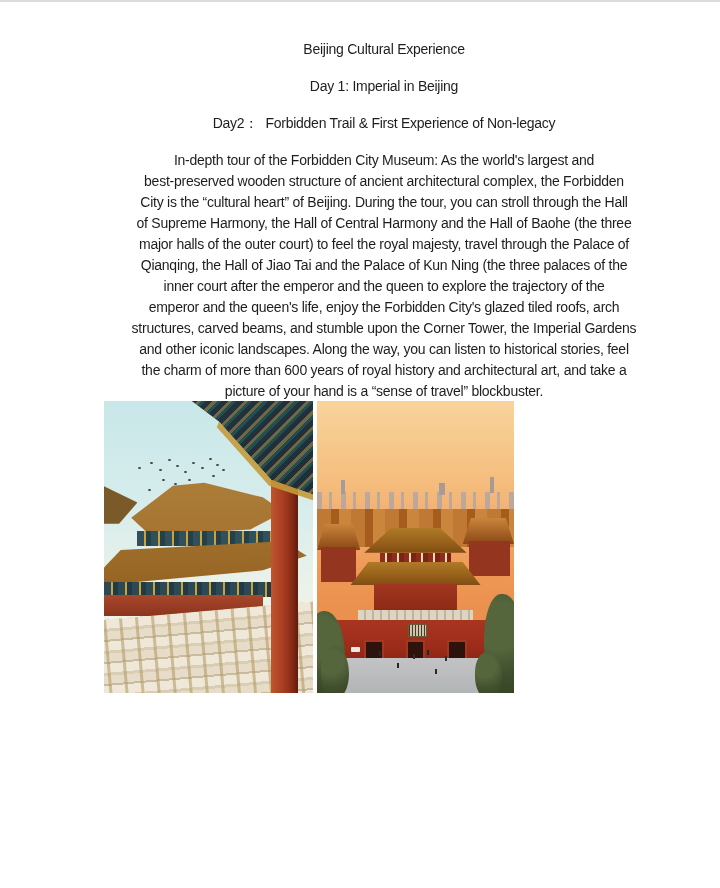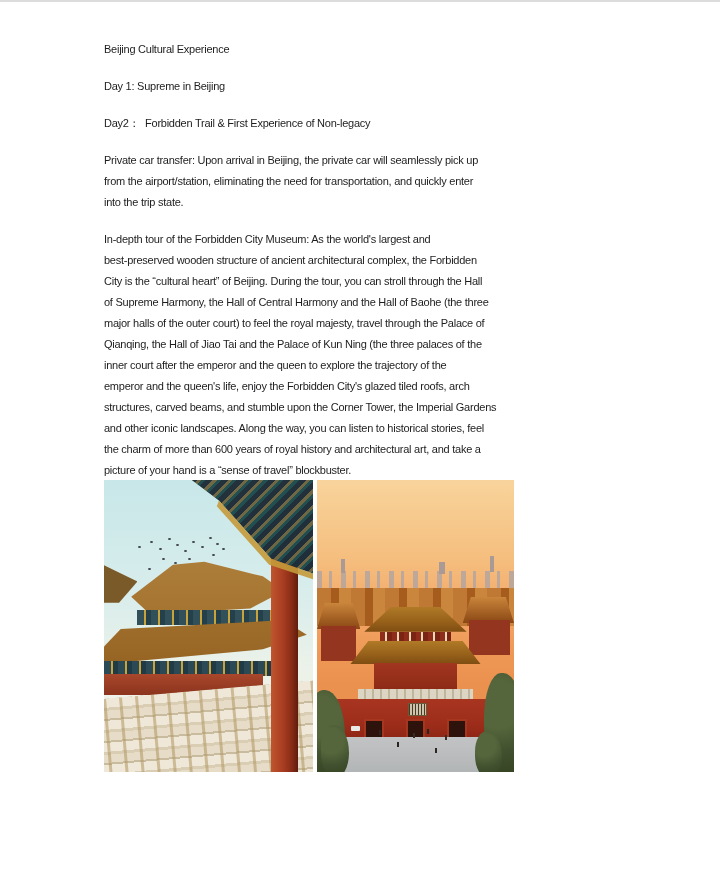--- a/index.html
+++ b/index.html
@@ -1,20 +1,20 @@
 <!DOCTYPE html>
 <html><head>
 <meta charset="utf-8">
 <style>
   html,body{margin:0;padding:0;background:#ffffff;}
   body{width:720px;height:888px;position:relative;overflow:hidden;
        font-family:"Liberation Sans",sans-serif;}
   .top-edge{position:absolute;top:0;left:0;width:720px;height:2px;background:#dcdcdc;}
   .doc{position:absolute;left:104px;top:39px;width:560px;color:#1d1d1f;
-       font-size:11px;line-height:21px;letter-spacing:-0.25px;}
+       font-size:14px;line-height:21px;letter-spacing:-0.25px;text-align:center;}
   .doc p{margin:0 0 16px 0;white-space:pre-wrap;}
   .photo-row{display:flex;gap:4px;margin-top:-17px;}
   .photo{position:relative;overflow:hidden;height:292px;flex:none;}
   .photo *{position:absolute;}
   .photo-left{width:209px;background:linear-gradient(180deg,#c8e7e9 0%,#d8edec 38%,#ecf2e9 65%,#f6f1e6 100%);}
   .photo-right{width:197px;background:linear-gradient(180deg,#f8d49c 0%,#f5bd7d 28%,#f2a768 45%,#ee9754 60%,#eb9150 70%);}
 
   
   .birds{left:0;top:0;width:3px;height:2px;background:transparent;border-radius:50%;
     box-shadow:34px 66px #3c4146,46px 61px #3c4146,55px 68px #3c4146,64px 58px #3c4146,
@@ -98,25 +98,22 @@
   .tree.t-right{left:85%;top:66%;width:20%;height:36%;}
   .tree.t-right2{left:80%;top:86%;width:14%;height:16%;}
 </style>
 </head>
 <body>
 
 <div class="top-edge"></div>
 
 <div class="doc">
   <p>Beijing Cultural Experience</p>
-  <p>Day 1: Supreme in Beijing</p>
+  <p>Day 1: Imperial in Beijing</p>
   <p>Day2：  Forbidden Trail &amp; First Experience of Non-legacy</p>
-  <p>Private car transfer: Upon arrival in Beijing, the private car will seamlessly pick up
-from the airport/station, eliminating the need for transportation, and quickly enter
-into the trip state.</p>
   <p>In-depth tour of the Forbidden City Museum: As the world's largest and
 best-preserved wooden structure of ancient architectural complex, the Forbidden
 City is the “cultural heart” of Beijing. During the tour, you can stroll through the Hall
 of Supreme Harmony, the Hall of Central Harmony and the Hall of Baohe (the three
 major halls of the outer court) to feel the royal majesty, travel through the Palace of
 Qianqing, the Hall of Jiao Tai and the Palace of Kun Ning (the three palaces of the
 inner court after the emperor and the queen to explore the trajectory of the
 emperor and the queen's life, enjoy the Forbidden City's glazed tiled roofs, arch
 structures, carved beams, and stumble upon the Corner Tower, the Imperial Gardens
 and other iconic landscapes. Along the way, you can listen to historical stories, feel

